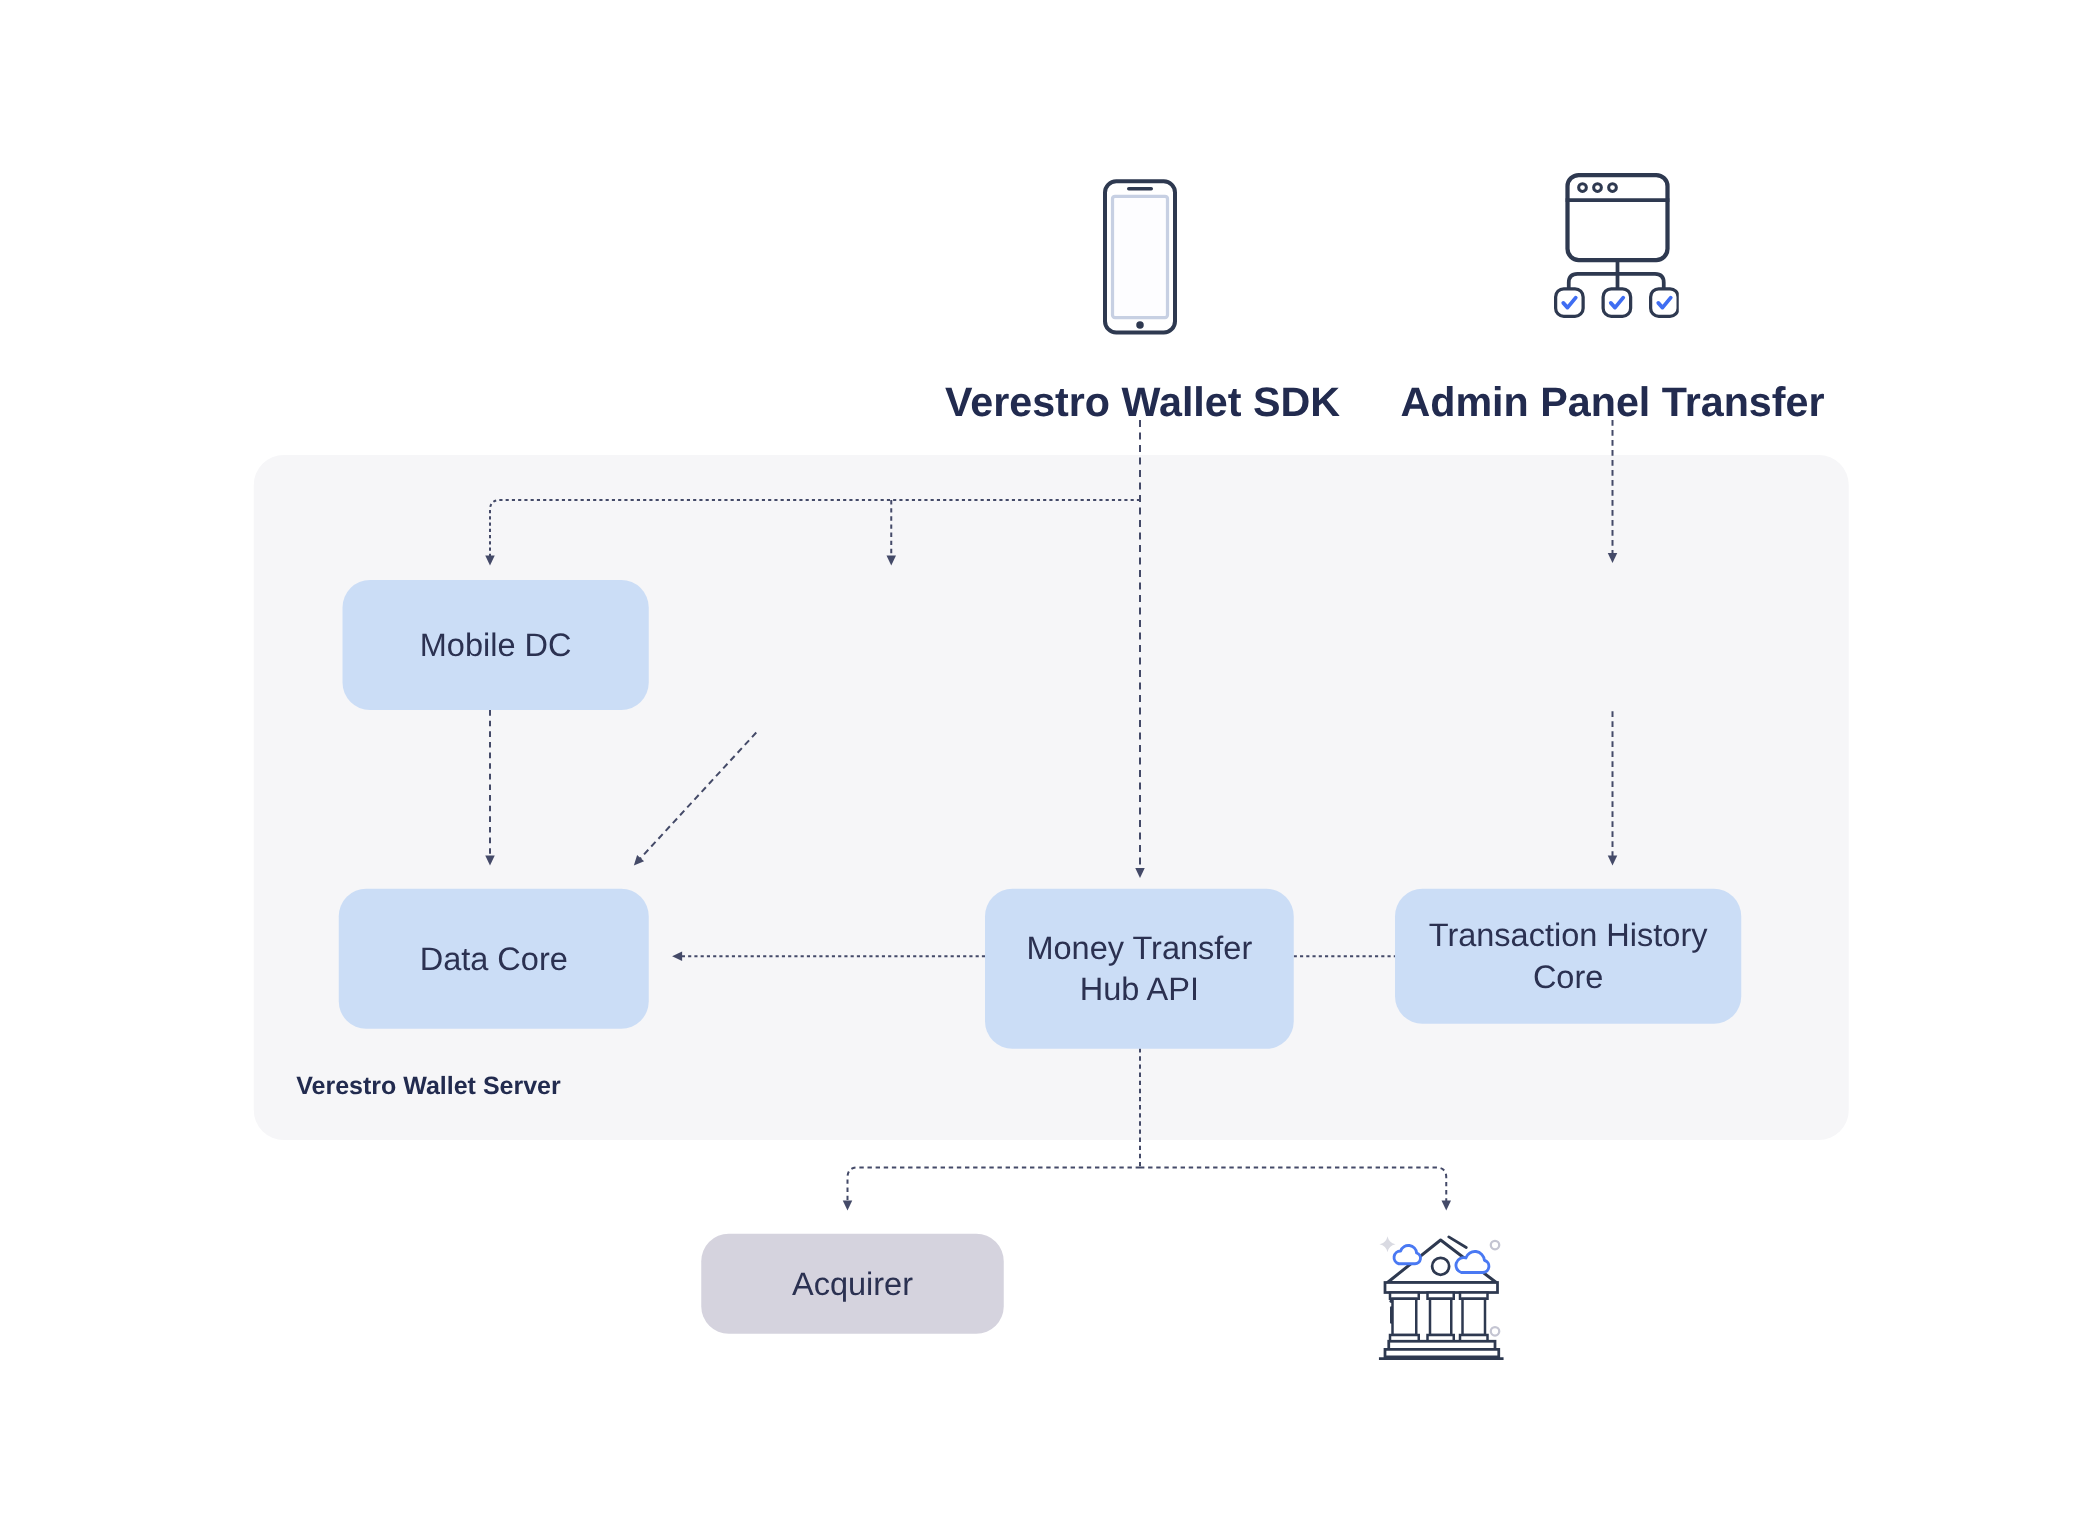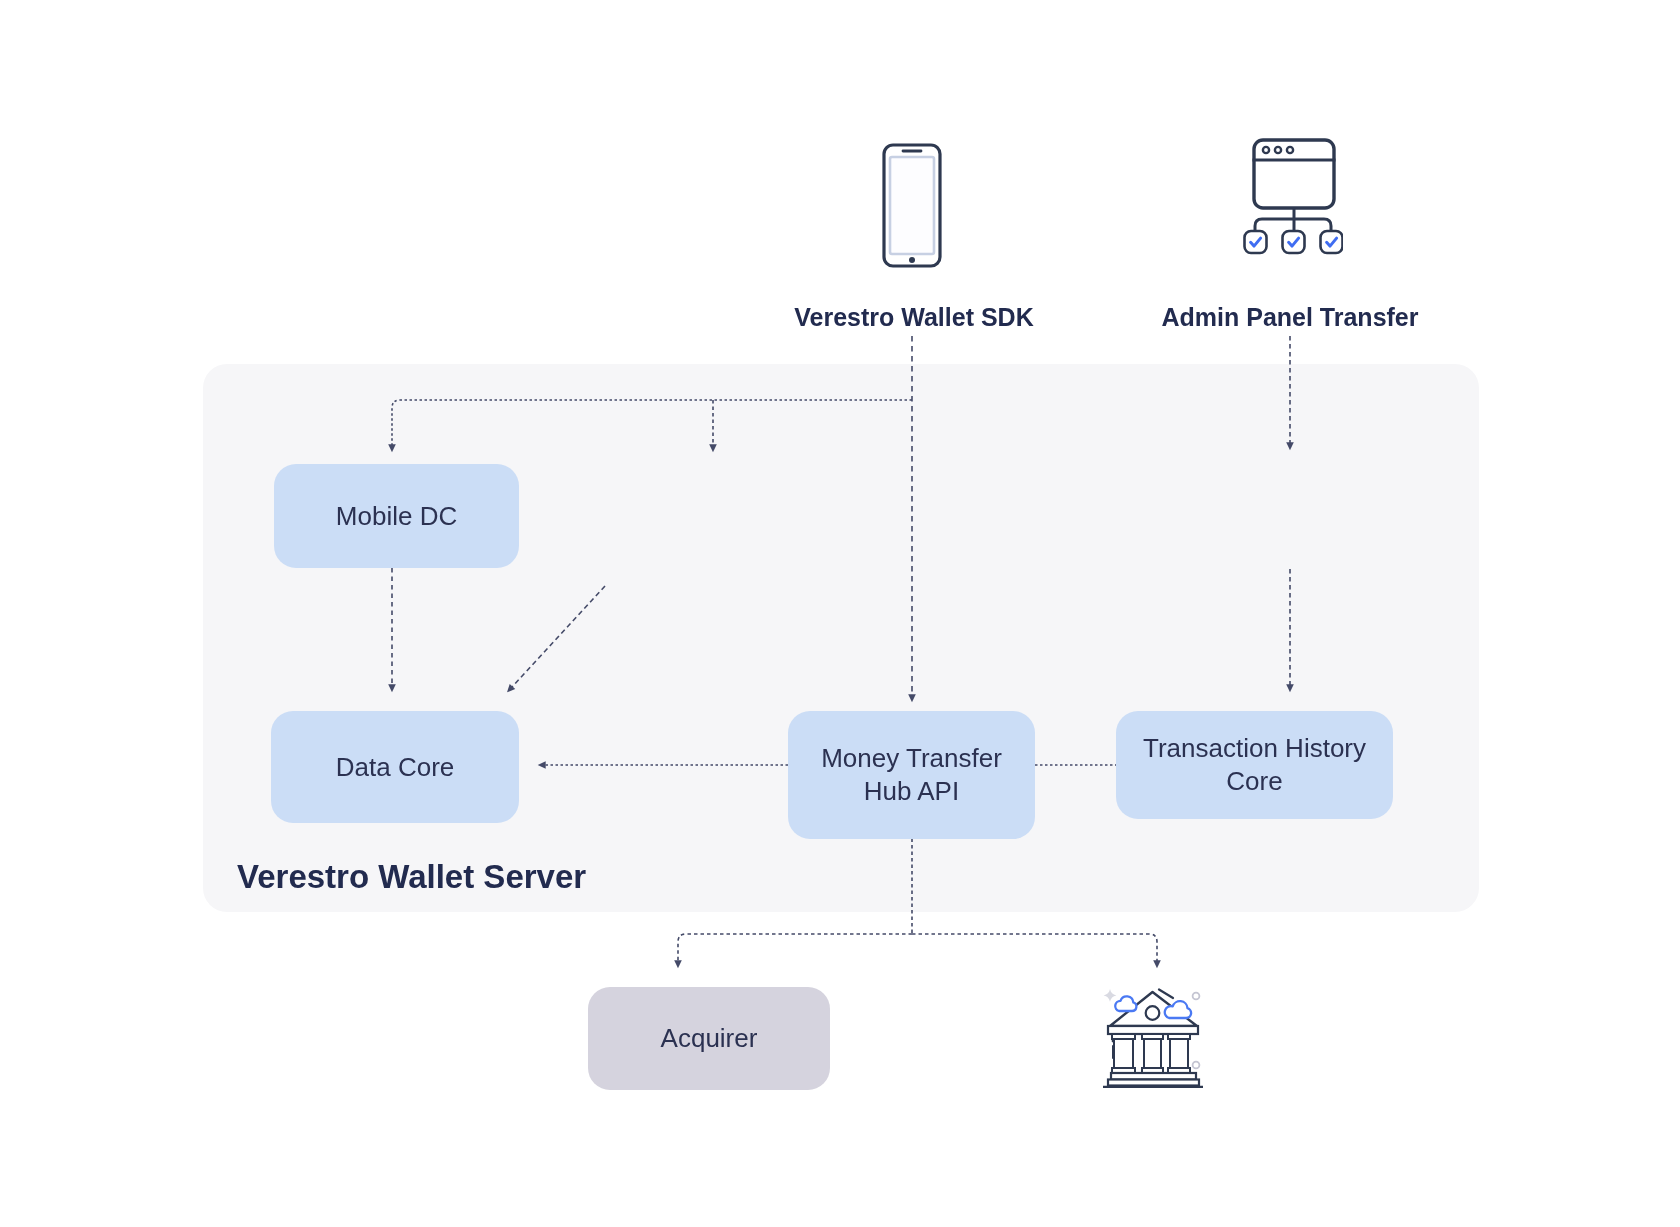--- a/index.html
+++ b/index.html
@@ -27,25 +27,25 @@
   }
   .node .nlabel{
     font-size:26px;line-height:33px;text-align:center;color:var(--text);
     font-weight:400;
   }
   .node.gray{background:var(--acquirer-fill);}
   .w175{max-width:175px;}
   .w212{max-width:212px;}
   .w238{max-width:238px;}
   .ext-label{
-    position:absolute;font-size:25px;font-weight:700;color:var(--label-text);
+    position:absolute;font-size:33px;font-weight:700;color:var(--label-text);
     white-space:nowrap;transform:translateX(-50%);
   }
   .group-label{
-    position:absolute;left:237px;top:858px;font-size:33px;font-weight:700;
+    position:absolute;left:237px;top:858px;font-size:20px;font-weight:700;
     color:var(--label-text);white-space:nowrap;
   }
   svg.overlay{position:absolute;left:0;top:0;pointer-events:none;}
   svg.icon{position:absolute;}
   .edge{stroke:var(--line);stroke-width:1.6;fill:none;}
   .arrowhead{fill:var(--line);stroke:none;}
 </style>
 </head>
 <body>
 
@@ -112,21 +112,21 @@
   <div class="node" style="left:788px;top:711px;width:247px;height:128px">
     <span class="nlabel w212">Money Transfer Hub API</span>
   </div>
 
   <div class="node" style="left:1116px;top:711px;width:277px;height:108px">
     <span class="nlabel w238">Transaction History Core</span>
   </div>
 
   <div class="group-label">Verestro Wallet Server</div>
 
-  <div class="node gray" style="left:588px;top:987px;width:242px;height:103px">
+  <div class="node gray" style="left:561px;top:987px;width:242px;height:80px">
     <span class="nlabel">Acquirer</span>
   </div>
 
   <svg class="icon" style="left:1103px;top:988px" width="100" height="100" viewBox="0 0 100 100">
 
     <path d="M7,1 C7.7,4.6 9.8,6.7 13.4,7.4 C9.8,8.1 7.7,10.2 7,13.8 C6.3,10.2 4.2,8.1 0.6,7.4 C4.2,6.7 6.3,4.6 7,1 Z" fill="#d9dae2"></path>
     <circle cx="93" cy="8" r="3.4" fill="none" stroke="#c4c5d2" stroke-width="1.8"></circle>
     <circle cx="93" cy="77" r="3.4" fill="none" stroke="#c4c5d2" stroke-width="1.8"></circle>
 
     <line x1="56" y1="1.5" x2="70" y2="10" stroke="#2e3950" stroke-width="2.2" stroke-linecap="round"></line>

